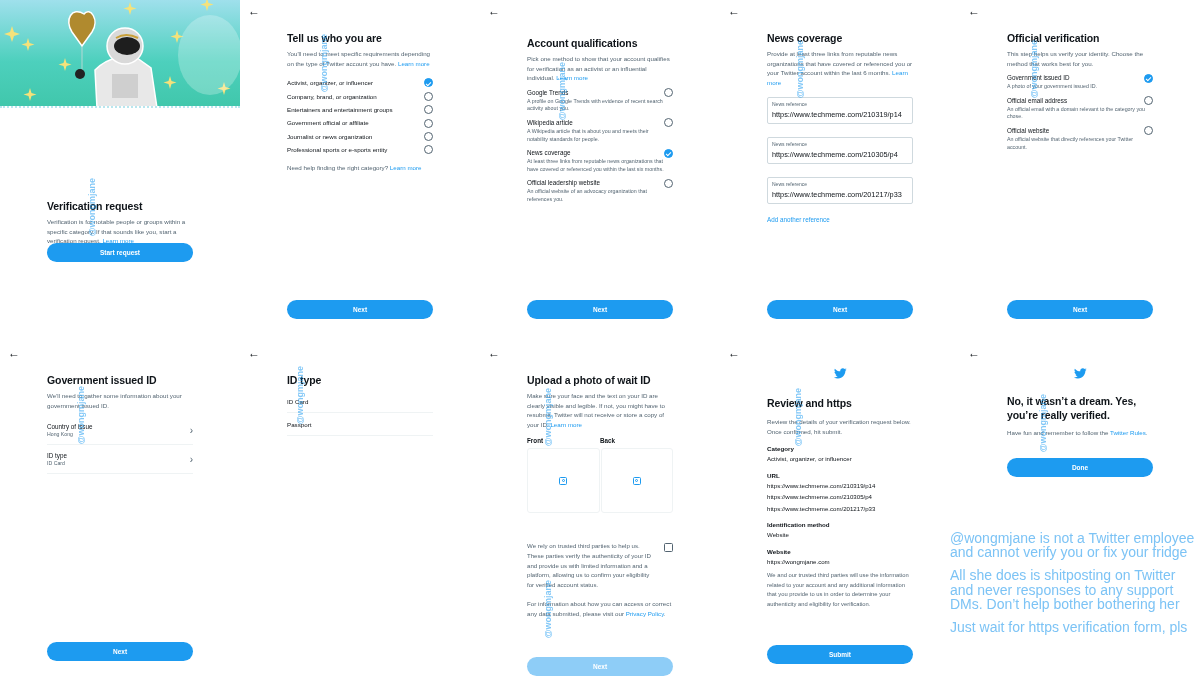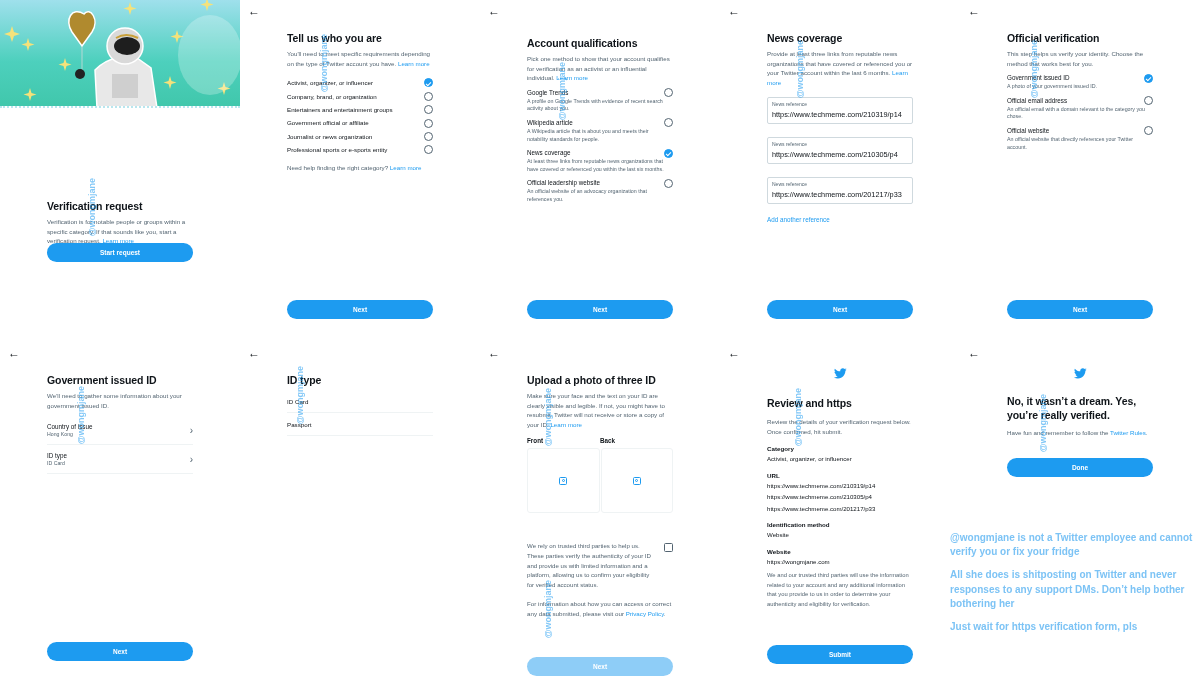--- a/index.html
+++ b/index.html
@@ -35,21 +35,21 @@
   .upload-labels span { width: 74px; }
   .upload-boxes { display: flex; gap: 1px; margin-top: 4px; }
   .ubox { width: 73px; height: 65px; border: 1px solid #eff3f4; border-radius: 3px; display: flex; align-items: center; justify-content: center; cursor: pointer; }
   .cam { width: 8px; height: 8px; border: 1px solid #1d9bf0; border-radius: 1.5px; position: relative; }
   .cam::after { content: ""; position: absolute; left: 1.5px; top: 1.5px; width: 3px; height: 3px; border-radius: 50%; border: 1px solid #1d9bf0; box-sizing: border-box; }
   .consent { display: flex; justify-content: space-between; font-size: 6.1px; line-height: 9.7px; color: #536471; }
   .checkbox { width: 9px; height: 9px; border: 1px solid #536471; border-radius: 1.5px; flex: 0 0 9px; margin-top: 2px; cursor: pointer; }
   .tw { position: absolute; left: 114px; width: 13px; height: 11px; }
   .rv-label { font-size: 6.2px; font-weight: 700; color: #0f1419; line-height: 9px; margin-top: 6px; }
   .rv-val { font-size: 6.1px; color: #0f1419; line-height: 11.5px; }
-  .note { position: absolute; left: 950px; top: 531px; width: 248px; color: #7cc3f5; font-weight: 700; font-size: 10px; line-height: 14.2px; }
+  .note { position: absolute; left: 950px; top: 531px; width: 248px; color: #7cc3f5; font-weight: 400; font-size: 14px; line-height: 14.2px; }
   .note p { margin-bottom: 9px; }
   .hero { position: absolute; left: 0; top: 0; width: 240px; height: 112px; background: linear-gradient(180deg, #9fe0ec 0%, #4dd0bd 55%, #3fc6a9 100%); overflow: hidden; }
   .hero-tear { position: absolute; left: 0; bottom: -2px; width: 240px; height: 8px; background: #fff; border-top: 2px dotted #b9e6ee; }
   .wm { position: absolute; writing-mode: vertical-rl; transform: rotate(180deg); font-size: 9px; font-weight: 700; color: #1d9bf0; opacity: 0.55; pointer-events: none; }
 </style>
 </head>
 <body>
 
 <div class="grid">
 
@@ -254,21 +254,21 @@
         <div class="plain-row">ID Card</div>
         <div class="plain-row">Passport</div>
       </div>
     </div>
     <div class="wm" style="left:55px;top:24px">@wongmjane</div>
   </div>
 
   <div class="panel r2" style="left:480px">
     <div class="back">←</div>
     <div class="content" style="top:32px">
-      <h1>Upload a photo of three ID</h1>
+      <h1>Upload a photo of wait ID</h1>
       <p class="desc"><span>Make sure your face and the text on your ID are clearly visible and legible. If not, you might have to resubmit. Twitter will not receive or store a copy of your ID. </span><span class="link">Learn more</span></p>
       <div class="upload-labels">
         <span>Front</span>
         <span>Back</span>
       </div>
       <div class="upload-boxes">
         <div class="ubox">
             <span class="cam"></span>
           </div>
         <div class="ubox">

